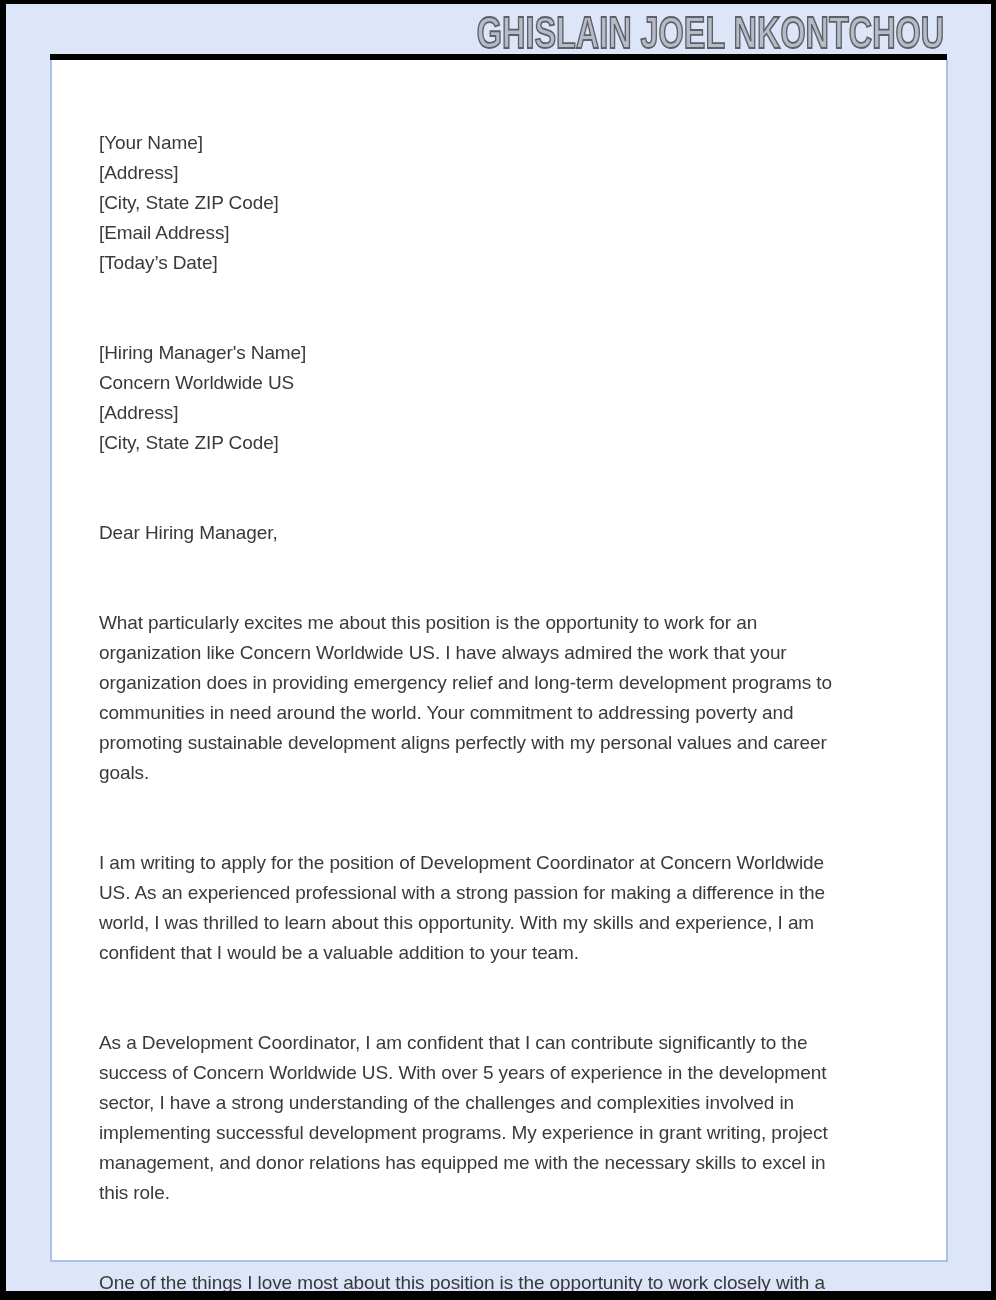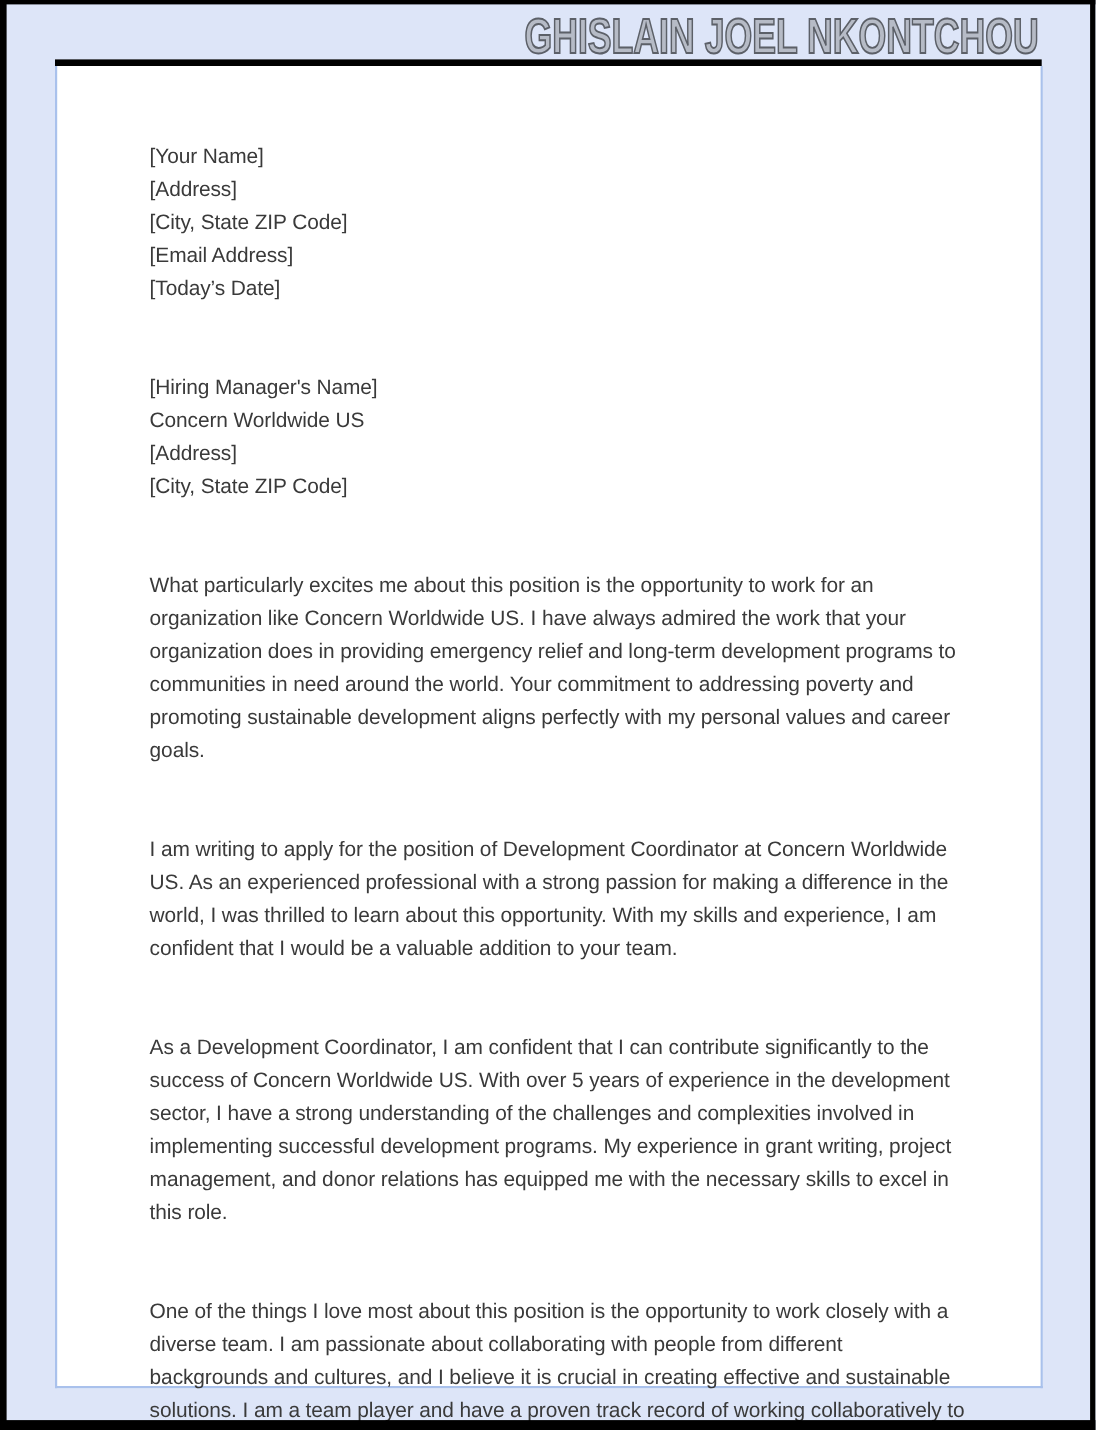--- a/index.html
+++ b/index.html
@@ -65,21 +65,21 @@
     left: 99px;
     top: 98px;
     width: 846px;
     z-index: 2;
     font-size: 19px;
     line-height: 30px;
     letter-spacing: -0.1px;
     color: #3a3a3a;
     white-space: pre-line;
   }
-  .block { margin-bottom: 30px; margin-left: 37px; }
+  .block { margin-bottom: 30px; }
 
   .watermark {
     position: absolute;
     right: 55px;
     top: 1308px;
     z-index: 2;
     font-size: 15px;
     color: #4d7c0f;
   }
 </style>
@@ -98,20 +98,21 @@
 <div class="letter">
   <div class="block">[Your Name]
 [Address]
 [City, State ZIP Code]
 [Email Address]
 [Today’s Date]</div>
   <div class="block">[Hiring Manager's Name]
 Concern Worldwide US
 [Address]
 [City, State ZIP Code]</div>
+  <div class="block">Dear Hiring Manager,</div>
   <div class="block">What particularly excites me about this position is the opportunity to work for an
 organization like Concern Worldwide US. I have always admired the work that your
 organization does in providing emergency relief and long-term development programs to
 communities in need around the world. Your commitment to addressing poverty and
 promoting sustainable development aligns perfectly with my personal values and career
 goals.</div>
   <div class="block">I am writing to apply for the position of Development Coordinator at Concern Worldwide
 US. As an experienced professional with a strong passion for making a difference in the
 world, I was thrilled to learn about this opportunity. With my skills and experience, I am
 confident that I would be a valuable addition to your team.</div>

